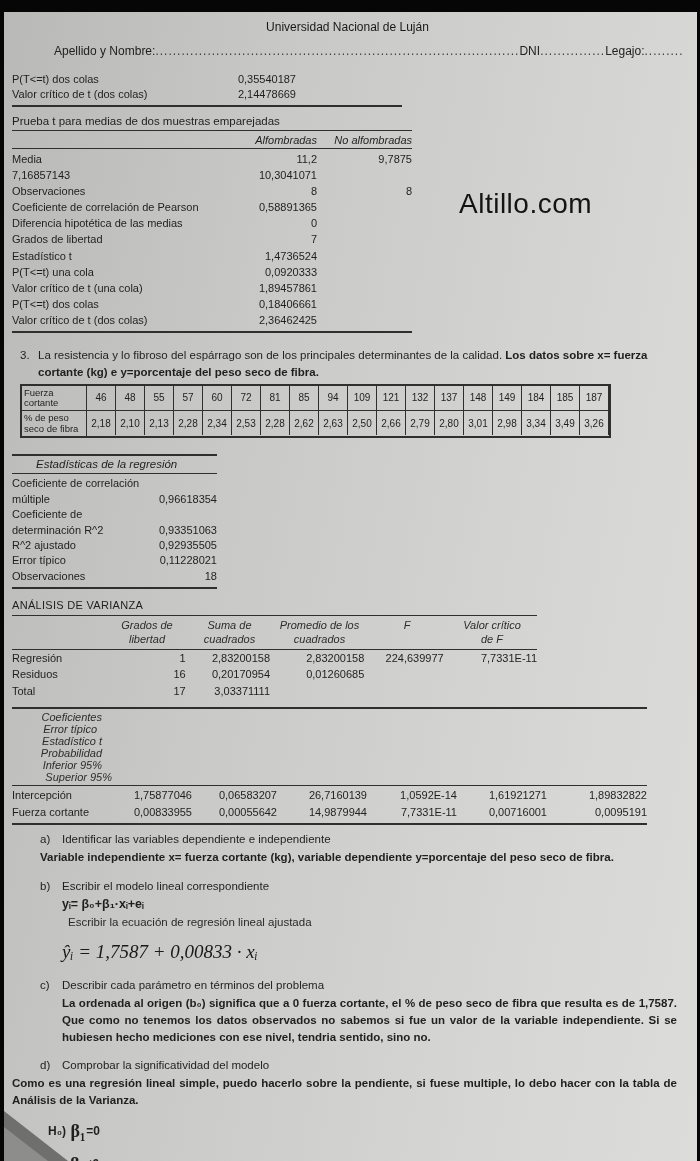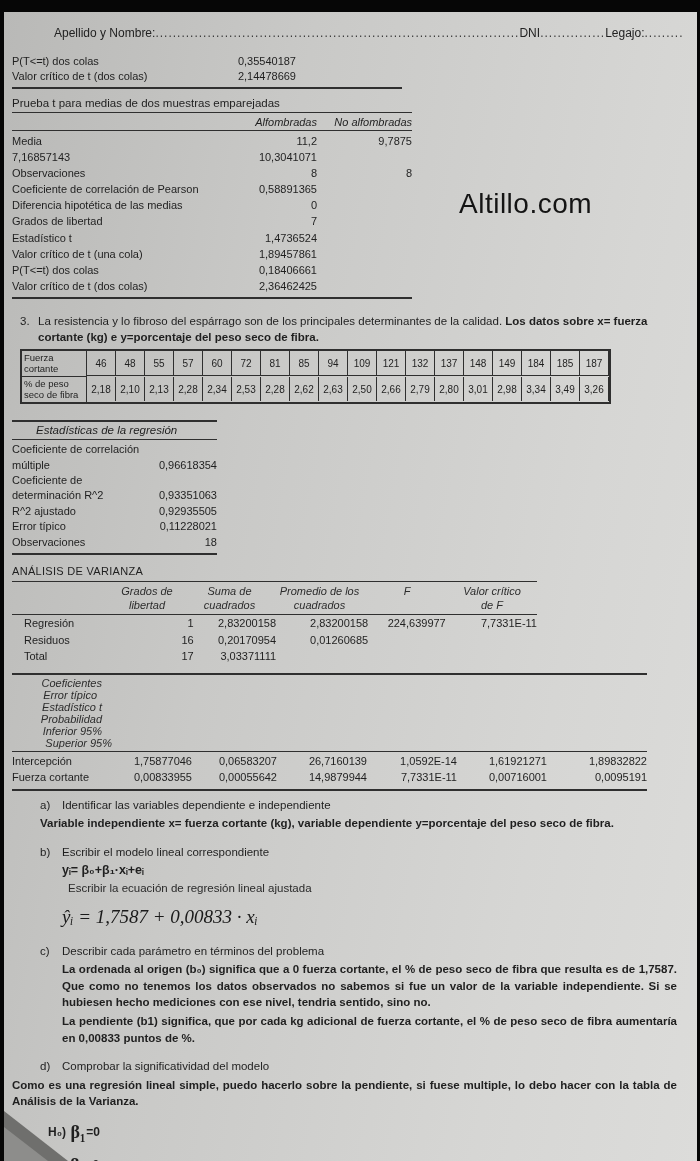--- a/index.html
+++ b/index.html
@@ -83,21 +83,21 @@
   .anova{width:525px;margin-top:4px;border-top:1px solid #2f2f2f;}
   .anova-head{display:flex;font-style:italic;border-bottom:1px solid #2f2f2f;padding:3px 0 2px 0;color:#2c2c2c;}
   .anova-head span{white-space:pre-line;text-align:center;line-height:1.25;}
   .anova-head span:nth-child(1){width:95px;}
   .anova-head span:nth-child(2){width:80px;}
   .anova-head span:nth-child(3){width:85px;}
   .anova-head span:nth-child(4){width:95px;}
   .anova-head span:nth-child(5){width:80px;}
   .anova-head span:nth-child(6){width:90px;}
   .anova-row{display:flex;line-height:1.5;}
-  .anova-row span:nth-child(1){width:95px;margin-left:12px;}
+  .anova-row span:nth-child(1){width:95px;}
   .anova-row span:nth-child(2){width:80px;text-align:right;}
   .anova-row span:nth-child(3){width:85px;text-align:right;}
   .anova-row span:nth-child(4){width:95px;text-align:right;}
   .anova-row span:nth-child(5){width:80px;text-align:right;}
   .anova-row span:nth-child(6){width:90px;text-align:right;padding-left:4px;}
   
   .coef{width:635px;margin-top:8px;border-top:2px solid #2f2f2f;}
   .coef-head{display:flex;font-style:italic;border-bottom:1px solid #2f2f2f;padding:2px 0;color:#2c2c2c;flex-direction:column;}
   .coef-head span:nth-child(1){width:90px;}
   .coef-head span:nth-child(2){width:90px;text-align:right;}
@@ -131,20 +131,21 @@
   .hyp .beta{font-family:"Liberation Serif",serif;font-size:18px;font-weight:bold;margin:0 1px;}
   sub{font-size:8px;}
 </style>
 </head>
 <body>
 
 <div class="page">
   <div class="content">
 
     <div class="hdr">
+      <span class="uni">Universidad Nacional de Luján</span>
     </div>
 
     <div class="name-line"><span>Apellido y Nombre:</span><span class="dots">....................................................................................</span><span>DNI</span><span class="dots">...............</span><span>Legajo:</span><span class="dots">............</span>
     </div>
 
     <div class="mini">
 
         <div class="r">
           <span>P(T&lt;=t) dos colas</span>
           <span>0,35540187</span>
@@ -198,20 +199,25 @@
           <span>7</span>
           <span></span>
         </div>
 
         <div class="pt-row">
           <span>Estadístico t</span>
           <span>1,4736524</span>
           <span></span>
         </div>
 
+        <div class="pt-row">
+          <span>P(T&lt;=t) una cola</span>
+          <span>0,0920333</span>
+          <span></span>
+        </div>
 
         <div class="pt-row">
           <span>Valor crítico de t (una cola)</span>
           <span>1,89457861</span>
           <span></span>
         </div>
 
         <div class="pt-row">
           <span>P(T&lt;=t) dos colas</span>
           <span>0,18406661</span>
@@ -403,21 +409,20 @@
         <div class="subprompt">Escribir la ecuación de regresión lineal ajustada</div>
         <div class="formula">ŷᵢ = 1,7587 + 0,00833 · xᵢ</div>
       </span>
     </div>
 
     <div class="item" style="margin-top:10px;">
       <span class="ltr">c)</span>
       <span class="itext">
         <span>Describir cada parámetro en términos del problema</span>
         <div class="ansbold" style="margin-left:0;">La ordenada al origen (b₀) significa que a 0 fuerza cortante, el % de peso seco de fibra que resulta es de 1,7587. Que como no tenemos los datos observados no sabemos si fue un valor de la variable independiente. Si se hubiesen hecho mediciones con ese nivel, tendria sentido, sino no.</div>
-        <div class="ansbold" style="margin-left:0;">La pendiente (b1) significa, que por cada kg adicional de fuerza cortante, el % de peso seco de fibra aumentaría en 0,00833 puntos de %.</div>
       </span>
     </div>
 
     <div class="item" style="margin-top:12px;">
       <span class="ltr">d)</span>
       <span class="itext">Comprobar la significatividad del modelo</span>
     </div>
     <div class="ansbold fullw">Como es una regresión lineal simple, puedo hacerlo sobre la pendiente, si fuese multiple, lo debo hacer con la tabla de Análisis de la Varianza.</div>
     <div class="hyp">
       <span>H₀)</span>&nbsp;<span class="beta">β₁</span><span>=0</span>

